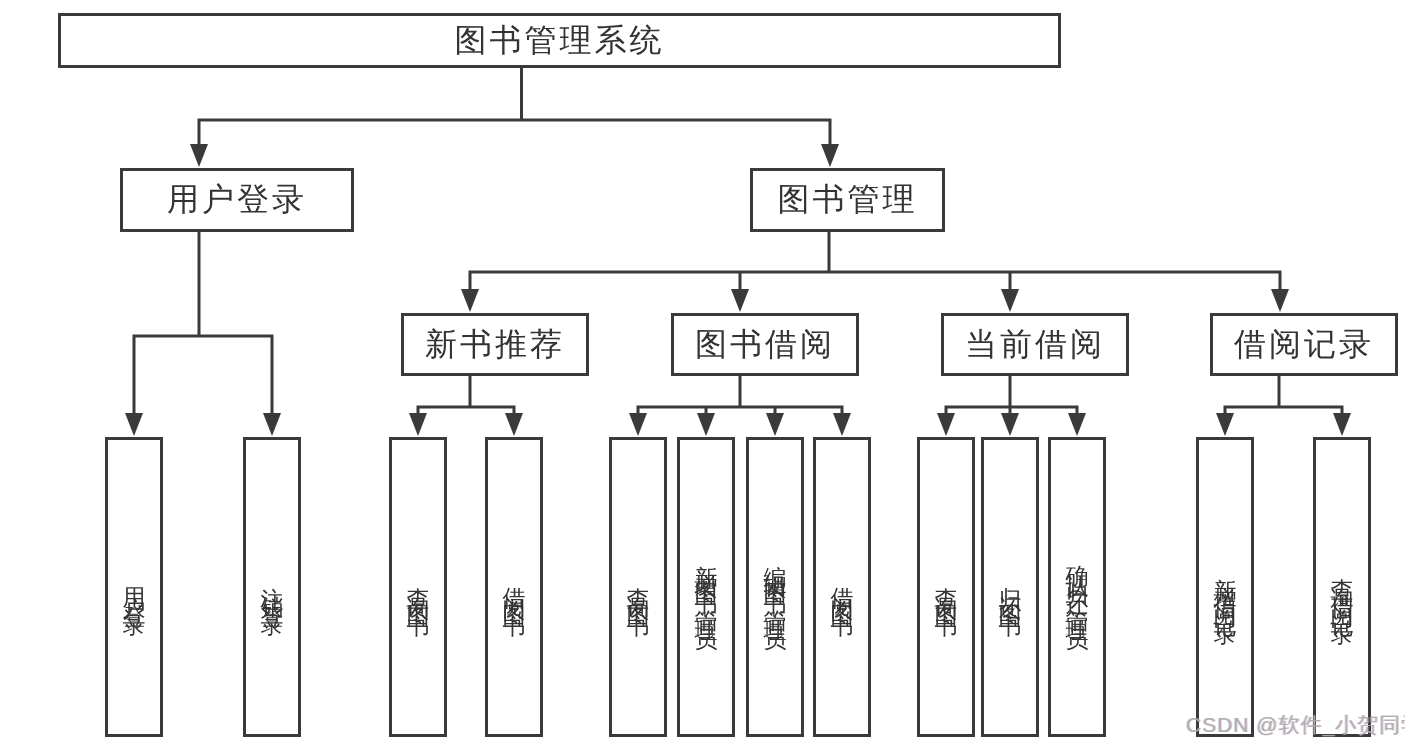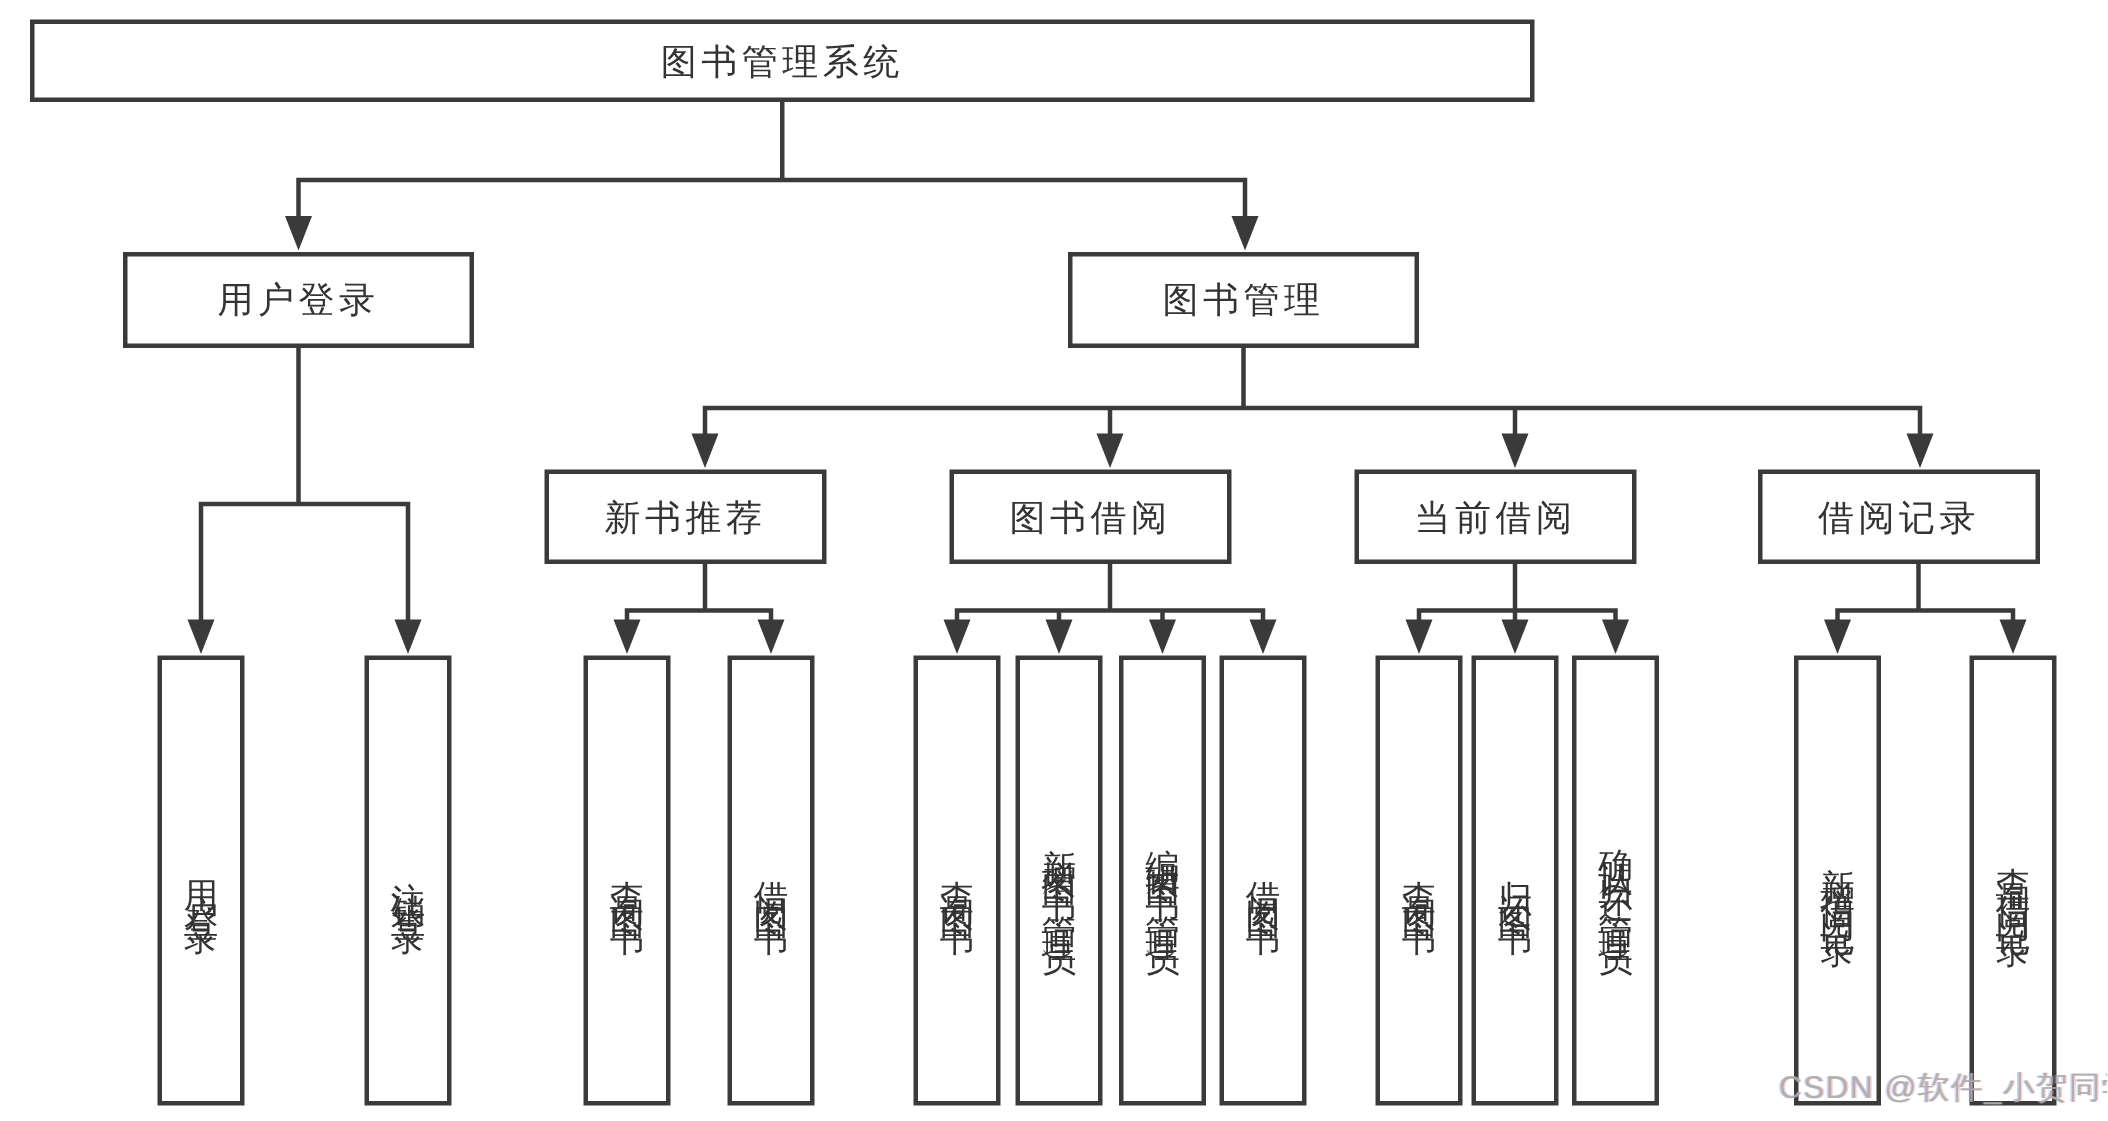--- a/index.html
+++ b/index.html
@@ -6,28 +6,28 @@
   .canvas{
     position:relative;width:1405px;height:747px;background:#ffffff;
     font-family:"Liberation Sans","DejaVu Sans",sans-serif;overflow:hidden;
   }
   .wires{position:absolute;left:0;top:0;}
   .node{
     position:absolute;box-sizing:border-box;background:#ffffff;
     border:3px solid #3a3a3a;color:#333333;
     display:flex;align-items:center;justify-content:center;
   }
-  .h{font-size:24px;letter-spacing:3px;white-space:nowrap;}
+  .h{font-size:32px;letter-spacing:3px;white-space:nowrap;margin-left:38px;}
   .v{
     writing-mode:vertical-rl;text-orientation:mixed;
     font-size:23px;letter-spacing:9px;line-height:1;
   }
   .root{left:20px;top:13px;width:1003px;height:55px;}
   .l2a{left:82px;top:168px;width:234px;height:64px;}
-  .l2b{left:712px;top:168px;width:234px;height:64px;}
+  .l2b{left:712px;top:168px;width:195px;height:64px;}
   .sec{top:313px;width:188px;height:63px;}
   .s0{left:363px;} .s1{left:633px;} .s2{left:903px;} .s3{left:1172px;}
   .leaf{top:437px;width:58px;height:300px;}
   .watermark{
     position:absolute;left:1186px;top:711px;font-size:21px;color:#acacac;
     letter-spacing:1px;white-space:nowrap;opacity:.95;
     text-shadow:1px 0 0 rgba(230,120,110,.35),-1px 0 0 rgba(110,140,230,.35);
   }
 </style>
 </head>

